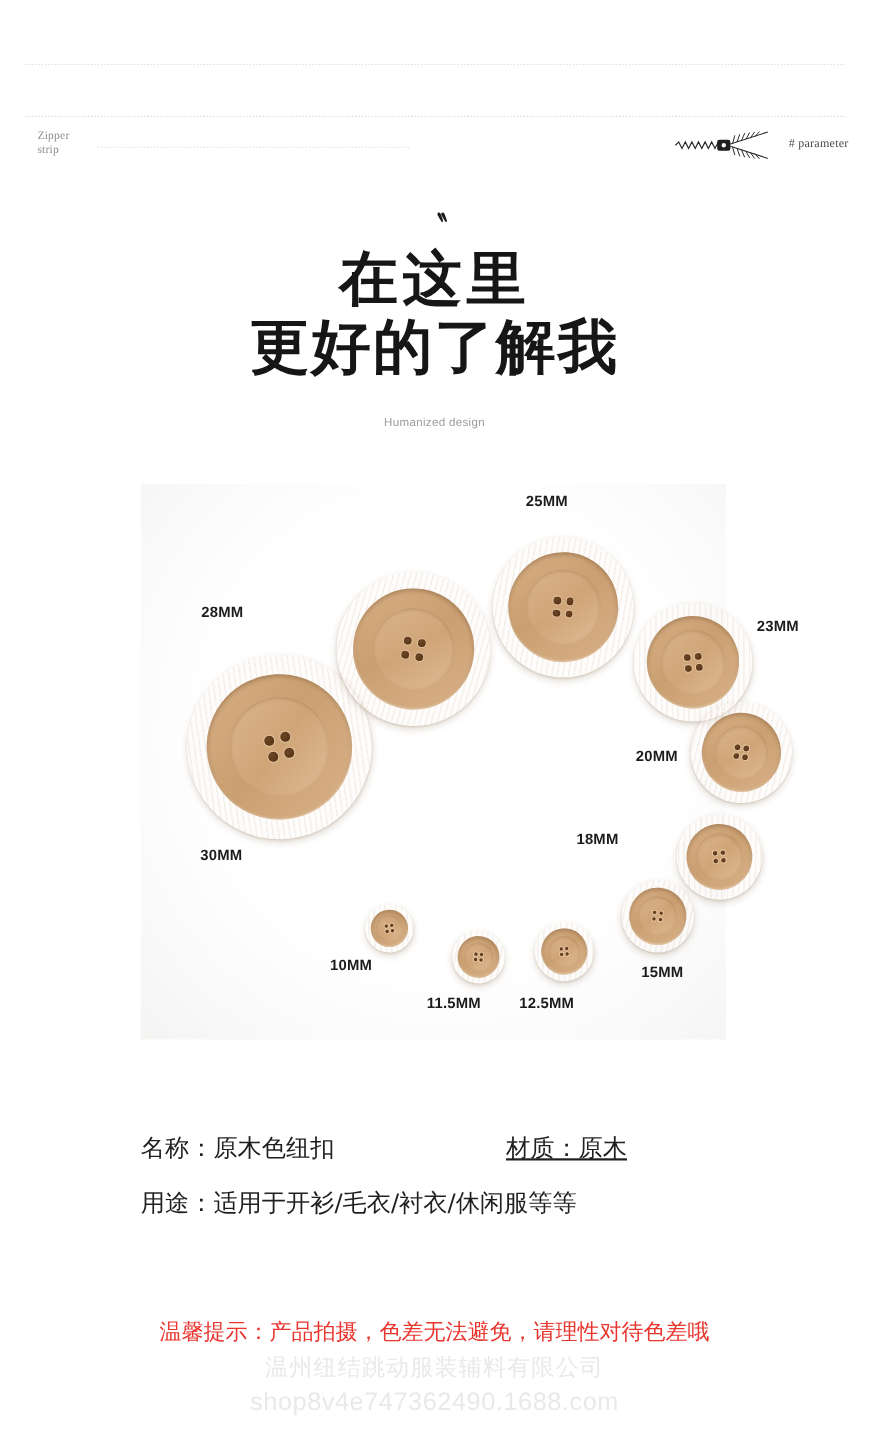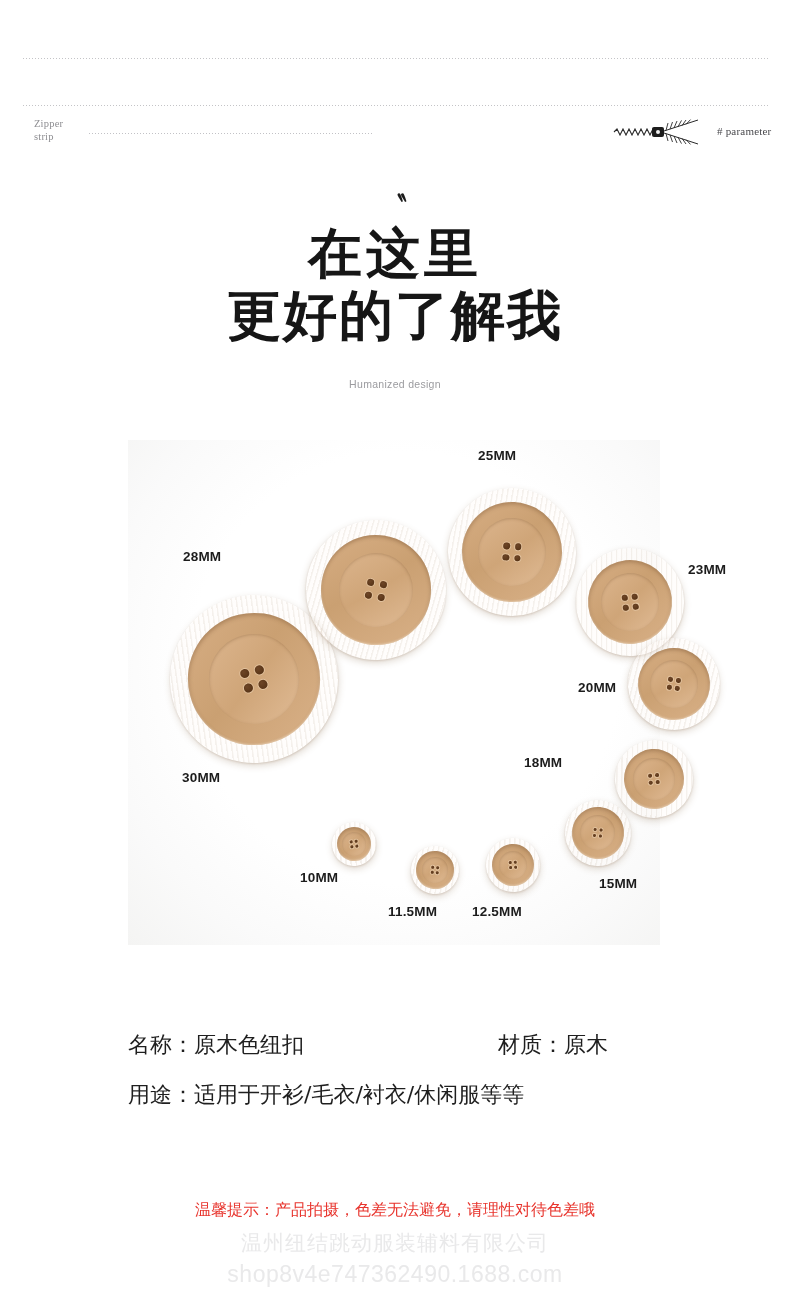--- a/index.html
+++ b/index.html
@@ -129,25 +129,25 @@
   
   .specs{position:absolute;left:0;top:1028px;width:714px;}
   .spec-row{position:relative;height:50px;}
   .spec-cell{
     position:absolute;top:0;
     font-size:22px;line-height:34px;color:#1f1f1f;
     font-family:"DejaVu Sans","Liberation Sans",sans-serif;
     white-space:nowrap;
   }
   .spec-cell.left{left:128px;}
-  .spec-cell.right{left:498px;}
+  .spec-cell.right{left:460px;text-decoration:underline;}
 
   .notice{
     position:absolute;left:0;right:0;top:1196px;text-align:center;
-    font-size:16px;line-height:28px;color:#e8352e;
+    font-size:20px;line-height:28px;color:#e8352e;
     font-family:"DejaVu Sans","Liberation Sans",sans-serif;
     white-space:nowrap;
   }
 
   
   .watermark{
     position:absolute;left:0;right:0;top:1228px;text-align:center;
     color:#e9e9ea;pointer-events:none;user-select:none;
   }
   .wm-cn{font-size:21px;line-height:30px;letter-spacing:1px;
@@ -309,21 +309,21 @@
             <div class="holes" style="gap: 2.64px;">
               <div class="hole" style="width: 3.432px; height: 3.432px;"></div>
               <div class="hole" style="width: 3.432px; height: 3.432px;"></div>
               <div class="hole" style="width: 3.432px; height: 3.432px;"></div>
               <div class="hole" style="width: 3.432px; height: 3.432px;"></div>
             </div>
           </div>
         </div>
       </div>
     </div>
-    <div class="size-label" style="left: 455px; top: 436px; margin-left: 16px;">15MM</div>
+    <div class="size-label" style="left: 455px; top: 436px;">15MM</div>
     <div class="btn-wrap" style="left: 358px; top: 398px; width: 54px; height: 54px;">
       <div class="wbtn" style="transform: rotate(-4deg);">
         <div class="grain"></div>
         <div class="rim">
           <div class="rim2">
             <div class="holes" style="gap: 2.16px;">
               <div class="hole" style="width: 3px; height: 3px;"></div>
               <div class="hole" style="width: 3px; height: 3px;"></div>
               <div class="hole" style="width: 3px; height: 3px;"></div>
               <div class="hole" style="width: 3px; height: 3px;"></div>

